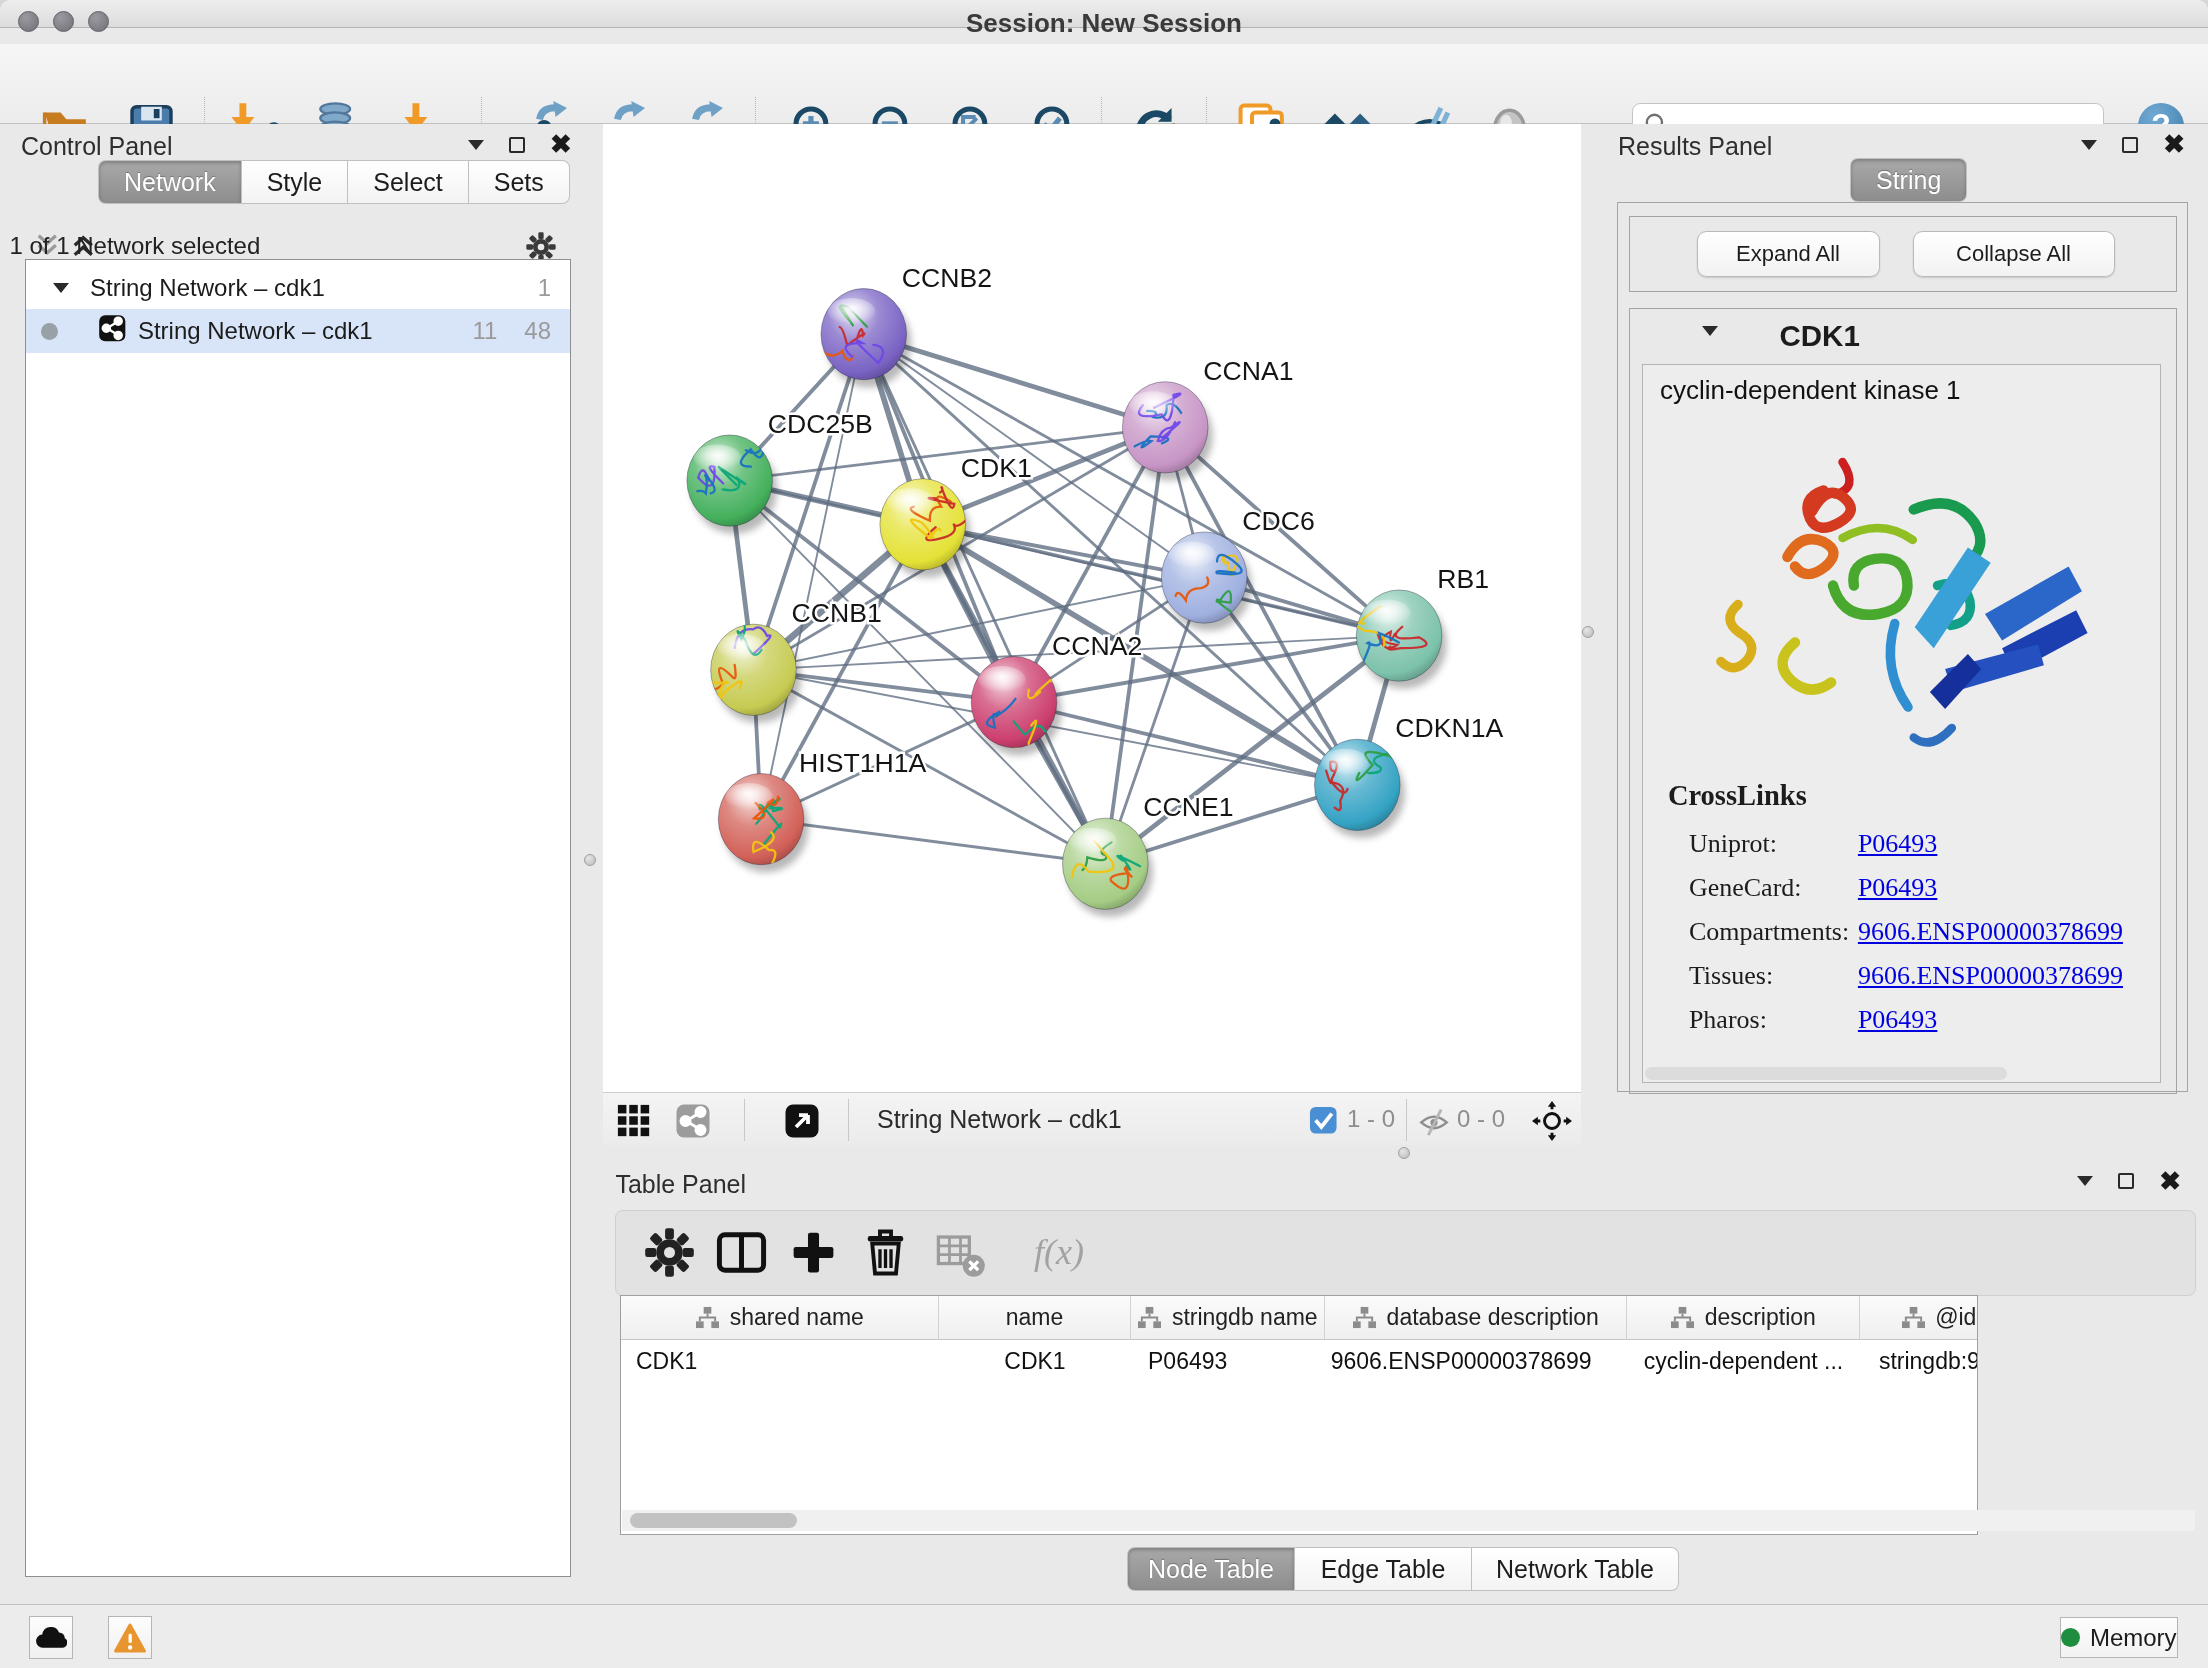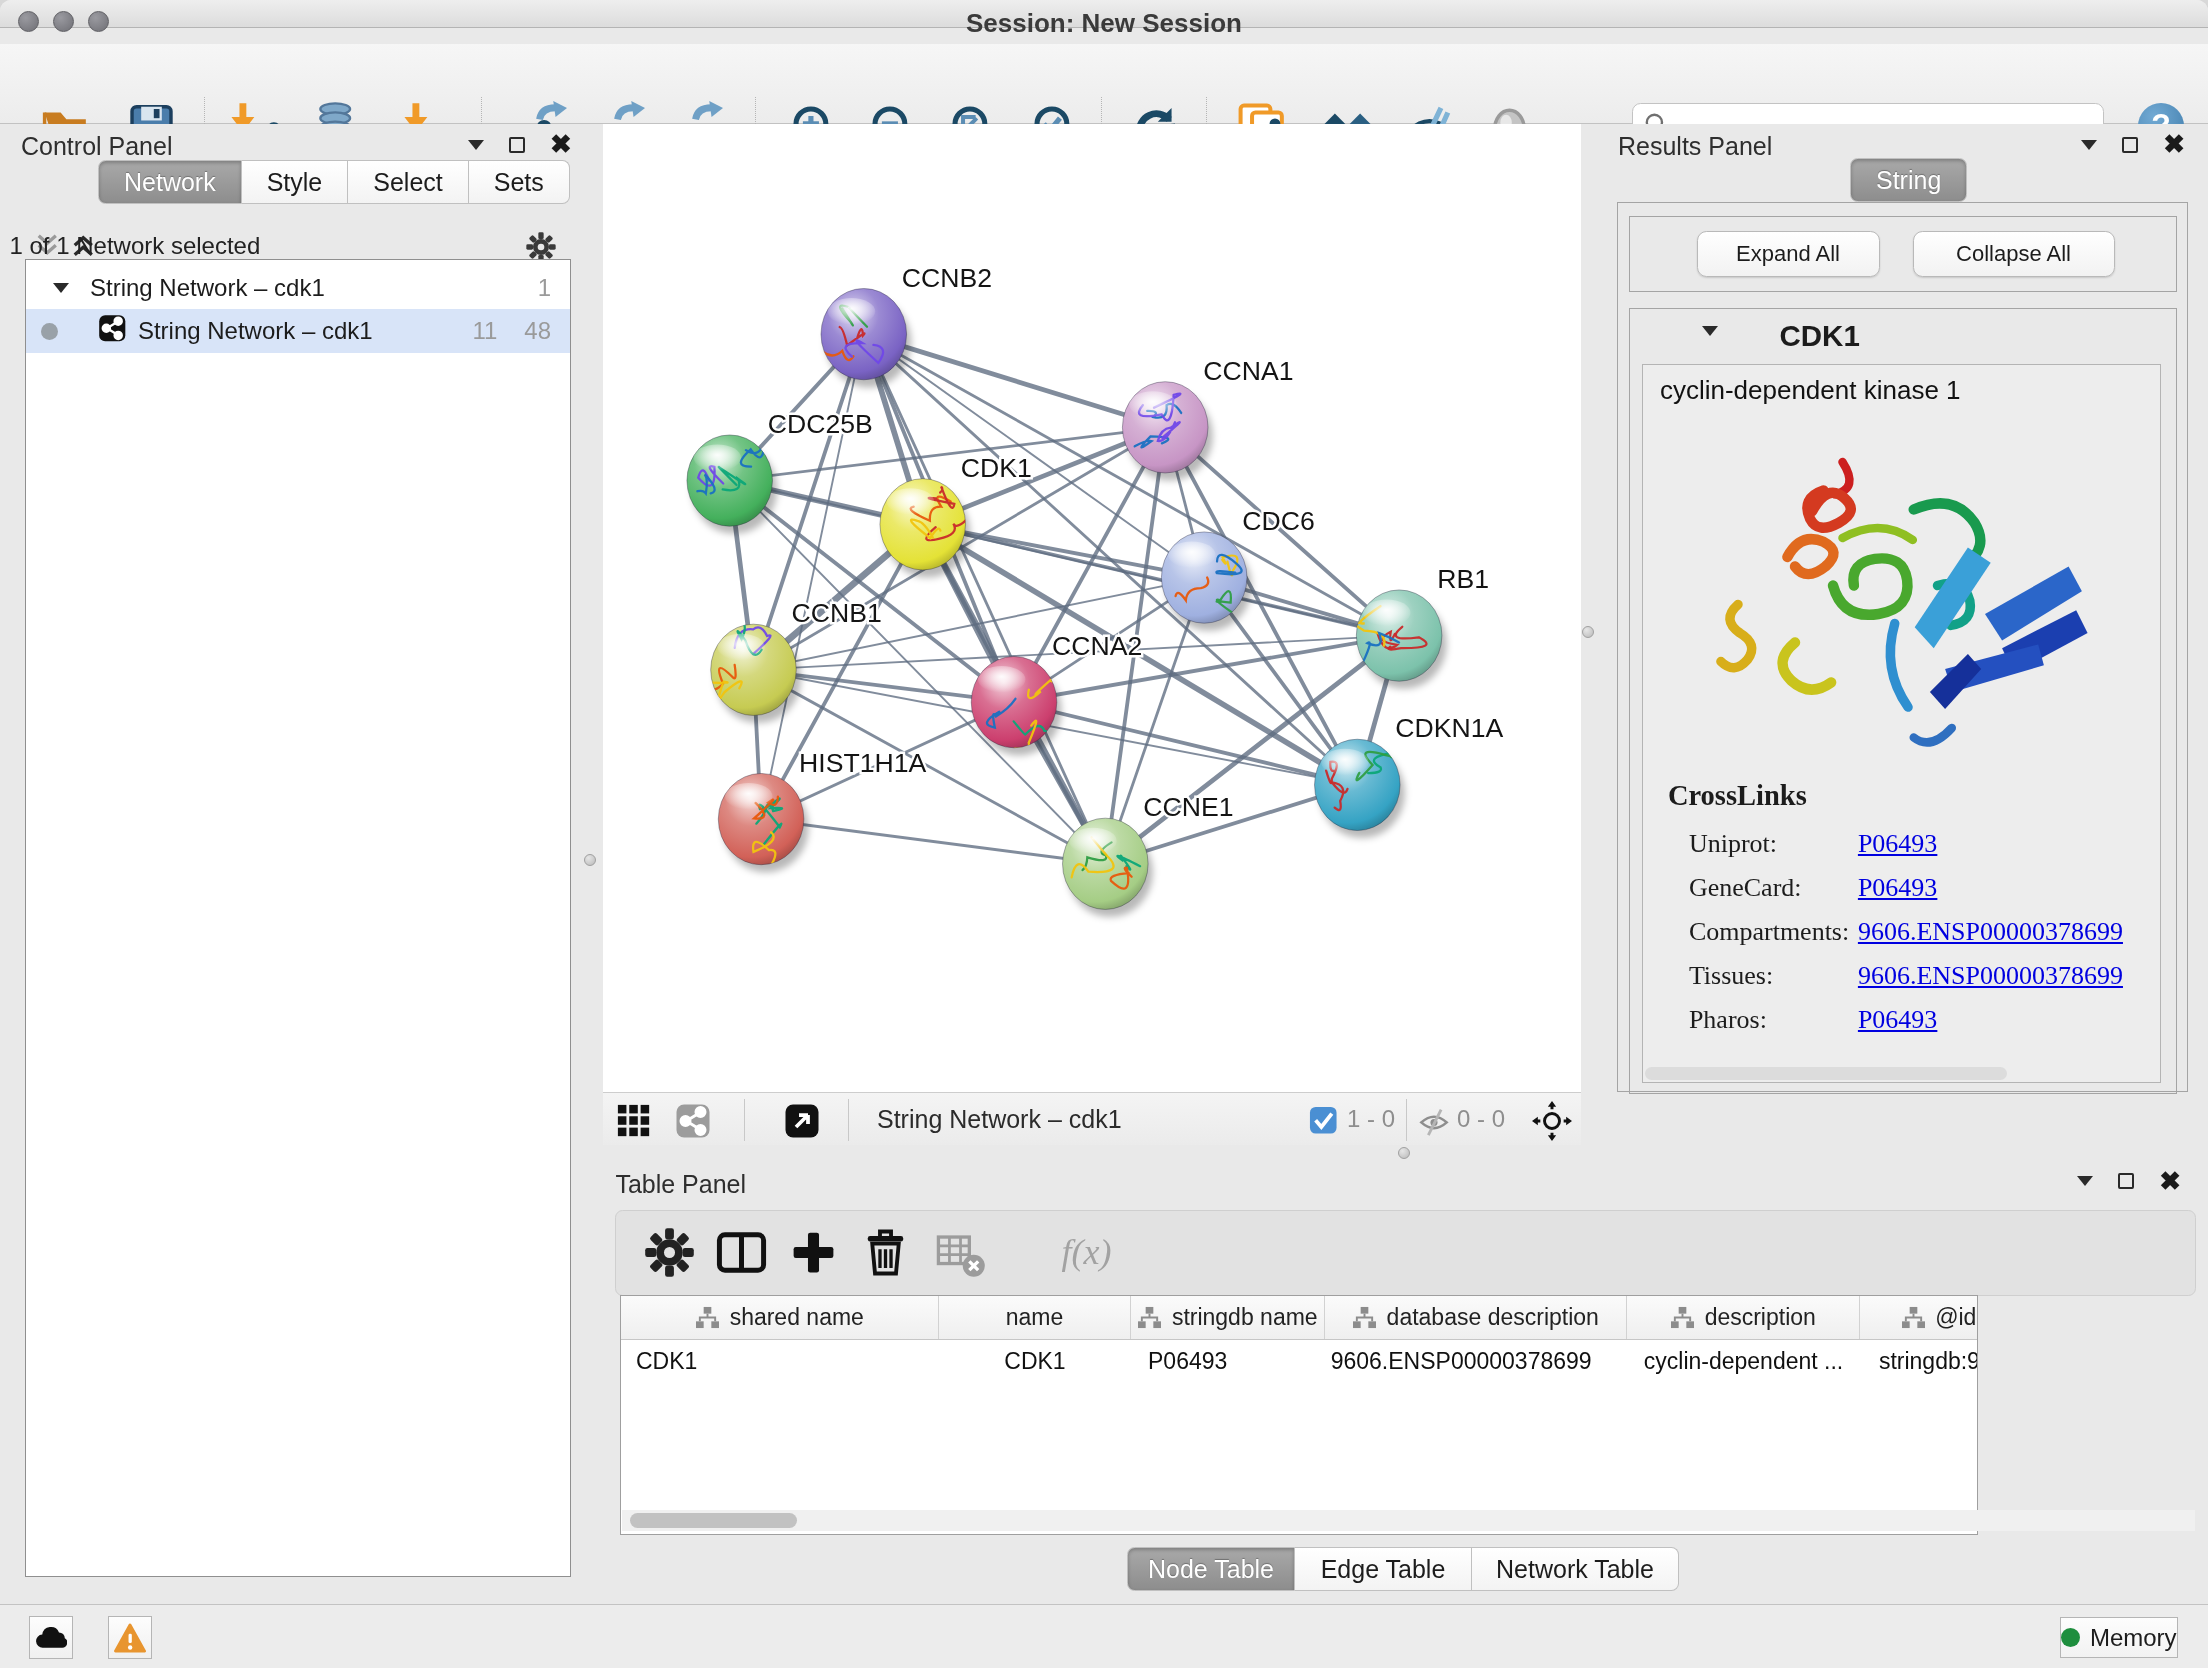--- a/index.html
+++ b/index.html
@@ -835,21 +835,21 @@
           </svg>
       </span>
       <span class="tpi" style="left:318px">
         <svg viewBox="0 0 48 48">
             <rect x="4" y="10" width="28" height="24" stroke="#9c9c9c" stroke-width="3" fill="none"></rect>
             <path d="M4 18h28M4 26h28M14 10v24M24 10v24" stroke="#9c9c9c" stroke-width="2.5"></path>
             <circle cx="36" cy="36" r="10" fill="#9c9c9c"></circle>
             <path d="M32 32l8 8M40 32l-8 8" stroke="#fff" stroke-width="3"></path>
           </svg>
       </span>
-      <span class="tpi" style="left:390px;width:105px;font-family:'Liberation Serif',serif;font-style:italic;font-size:36px;color:#a2a2a2;line-height:53px;text-align:right">f(x)</span>
+      <span class="tpi" style="left:390px;width:105px;font-family:'Liberation Serif',serif;font-style:italic;font-size:36px;color:#a2a2a2;line-height:53px;text-align:center">f(x)</span>
     </div>
     <div id="tp-table">
       <div class="thead">
         <div class="th" style="width:318px">
           <svg width="25" height="23" viewBox="0 0 26 24">
               <rect x="9" y="1" width="8" height="7" fill="#8c8c8c"></rect>
               <path d="M13 8v4M5 16v-4h16v4" stroke="#8c8c8c" stroke-width="2" fill="none"></path>
               <rect x="1" y="16" width="8" height="7" fill="#8c8c8c"></rect>
               <rect x="17" y="16" width="8" height="7" fill="#8c8c8c"></rect>
             </svg>

